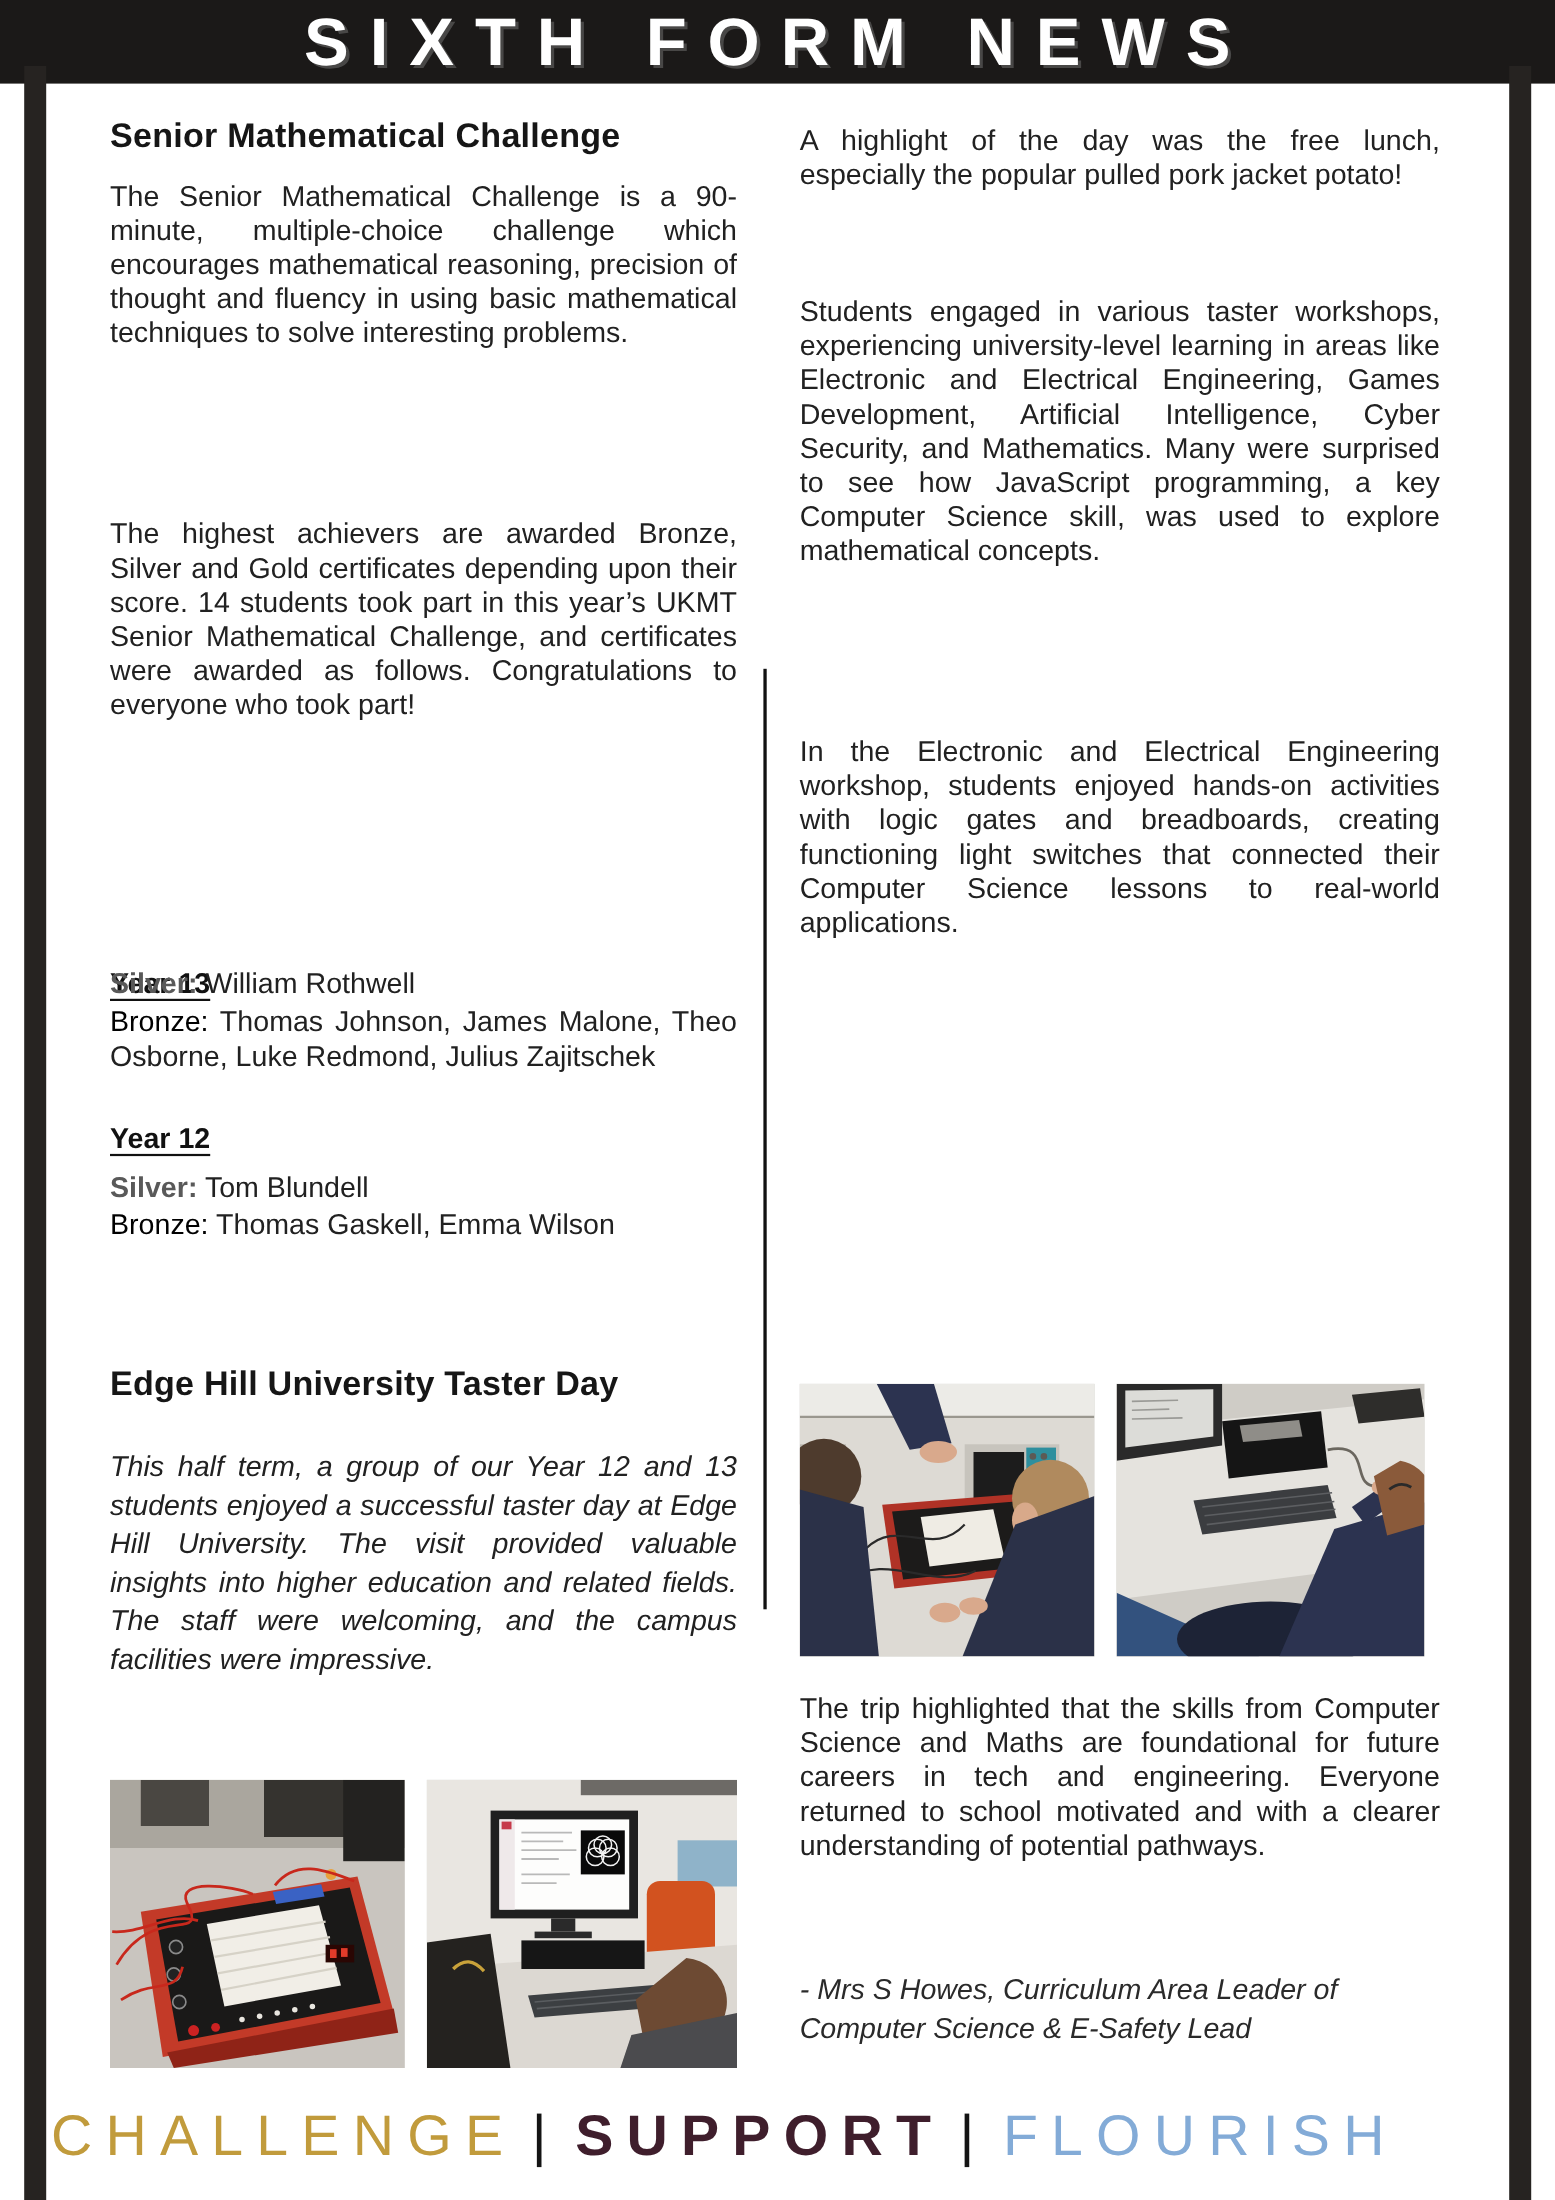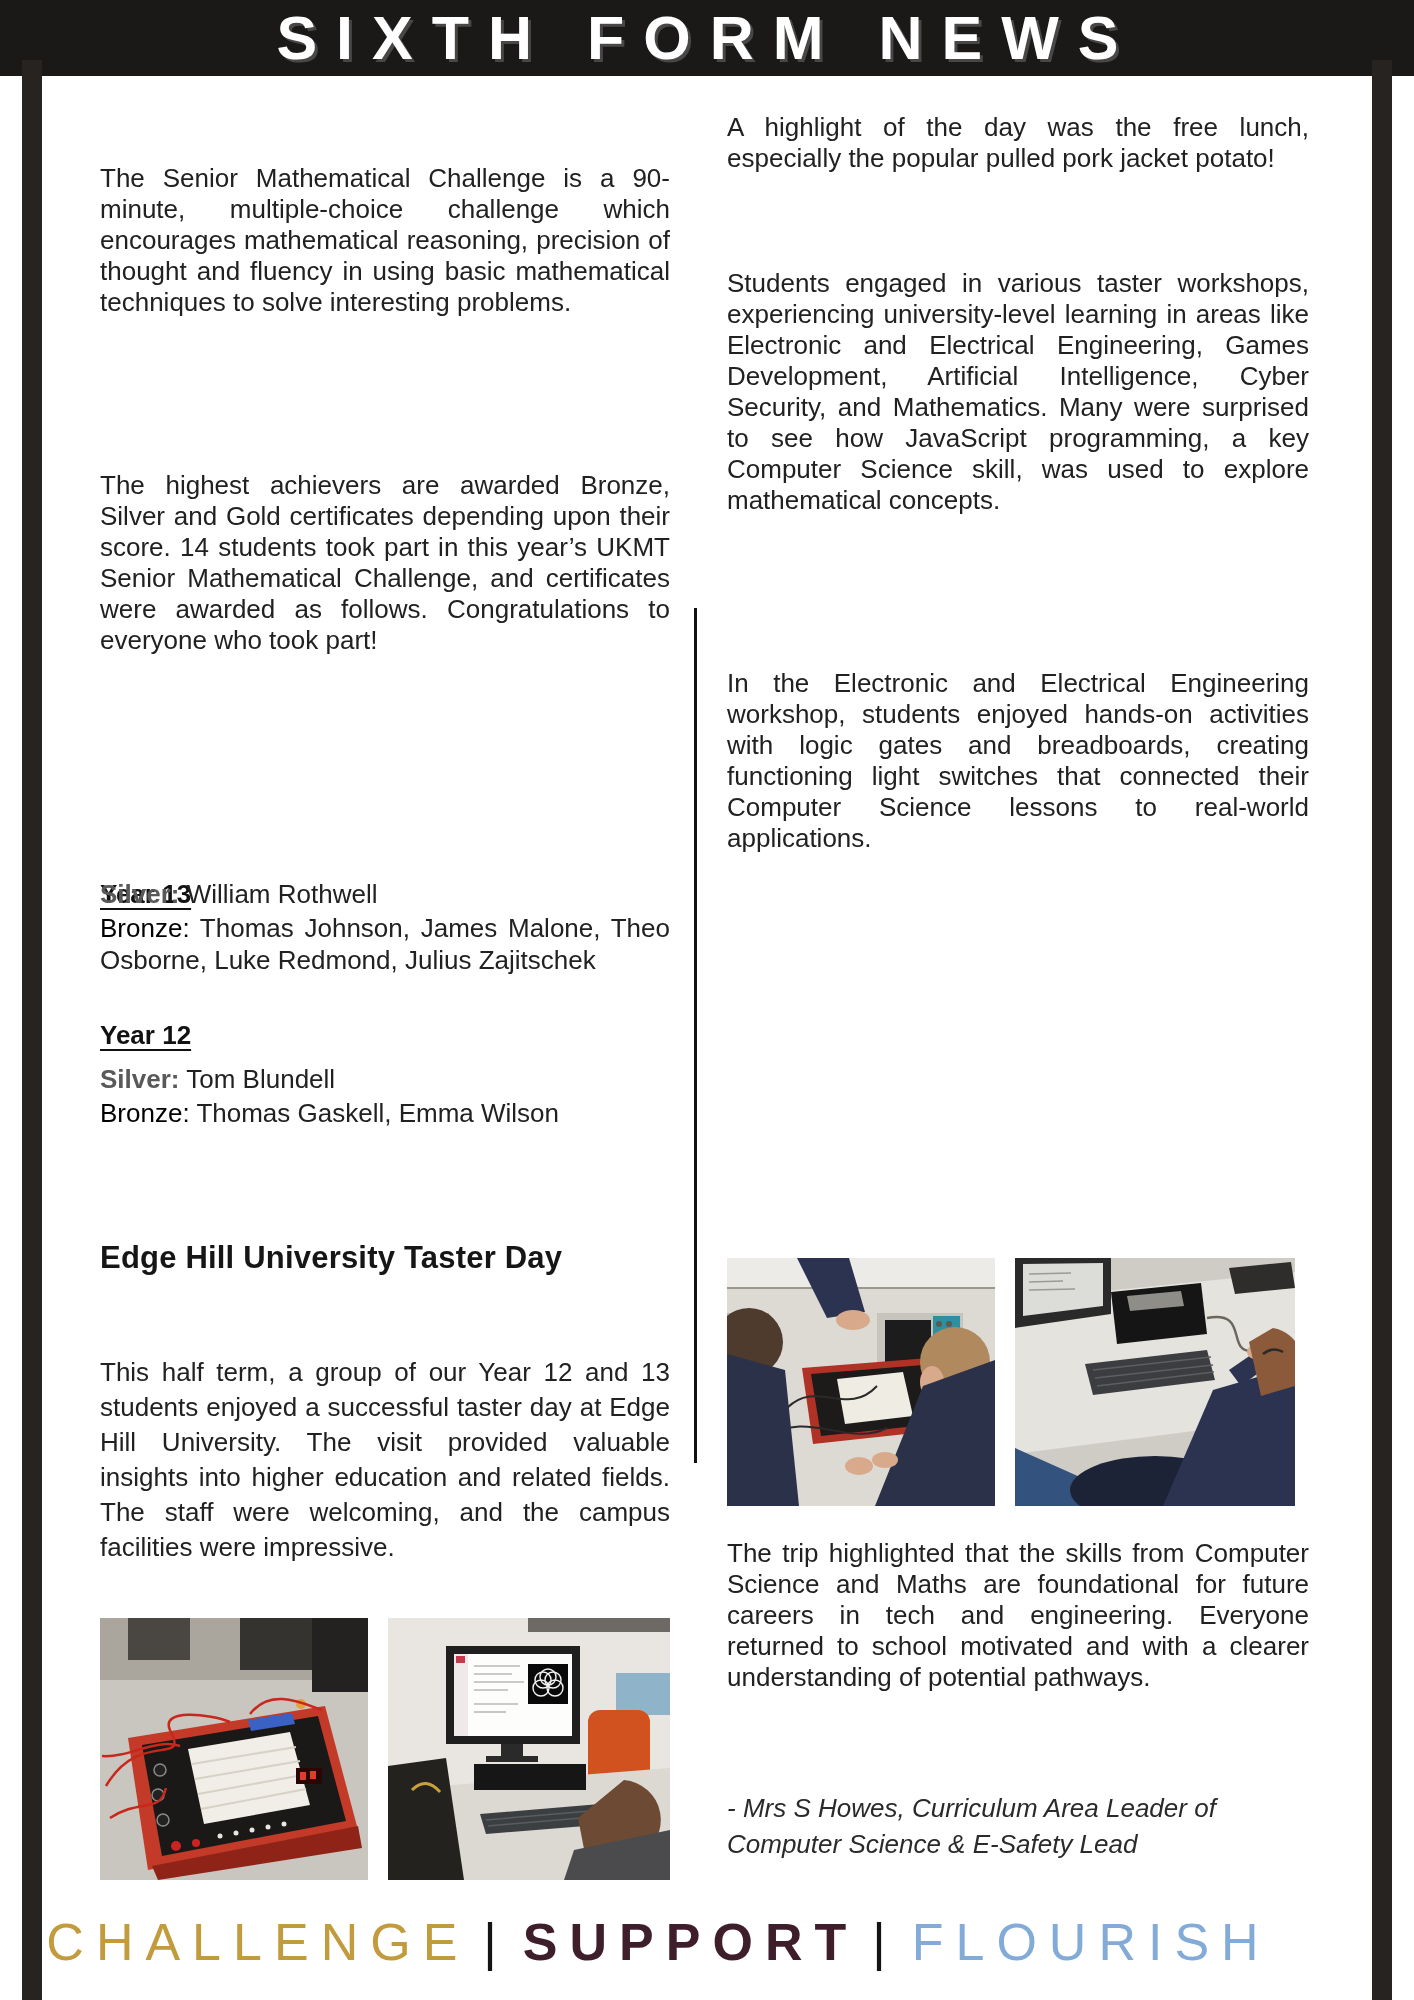--- a/index.html
+++ b/index.html
@@ -46,20 +46,23 @@
   <div class="header-band">
     <div class="header-title">SIXTH FORM NEWS</div>
   </div>
 
   <div class="bar-left"></div>
   <div class="bar-right"></div>
   <div class="col-divider"></div>
 
   <div class="col col-left">
 
+    <div class="blk" style="top:106px;">
+      <h2 class="section">Senior Mathematical Challenge</h2>
+    </div>
 
     <div class="blk" style="top:163px;">
       <p class="body">The Senior Mathematical Challenge is a 90-minute, multiple-choice challenge which encourages mathematical reasoning, precision of thought and fluency in using basic mathematical techniques to solve interesting problems.</p>
     </div>
 
     <div class="blk" style="top:470px;">
       <p class="body">The highest achievers are awarded Bronze, Silver and Gold certificates depending upon their score. 14 students took part in this year’s UKMT Senior Mathematical Challenge, and certificates were awarded as follows. Congratulations to everyone who took part!</p>
     </div>
 
     <div class="blk" style="top:835px;margin-top:44px;">
@@ -79,21 +82,21 @@
       <p class="medal"><span class="lab-silver">Silver:</span> <span>Tom Blundell</span></p>
     </div>
     <div class="blk" style="top:1097px;">
       <p class="medal"><span class="lab-bronze">Bronze:</span> <span>Thomas Gaskell, Emma Wilson</span></p>
     </div>
 
     <div class="blk" style="top:1240px;">
       <h2 class="section">Edge Hill University Taster Day</h2>
     </div>
 
-    <div class="blk" style="top:1355px;">
+    <div class="blk" style="top:1316px;font-style:italic;">
       <p class="body-loose">This half term, a group of our Year 12 and 13 students enjoyed a successful taster day at Edge Hill University. The visit provided valuable insights into higher education and related fields. The staff were welcoming, and the campus facilities were impressive.</p>
     </div>
 
     <div class="photo" style="left:0;top:1618px;width:268px;height:262px;">
       <svg viewBox="0 0 268 262" preserveAspectRatio="none">
         <rect width="268" height="262" fill="#c9c5bf"></rect>
         <rect width="268" height="62" fill="#aaa69e"></rect>
         <rect x="28" y="0" width="62" height="42" fill="#4a4742"></rect>
         <rect x="140" y="0" width="78" height="52" fill="#35332f"></rect>
         <rect x="212" y="0" width="56" height="74" fill="#232220"></rect>

